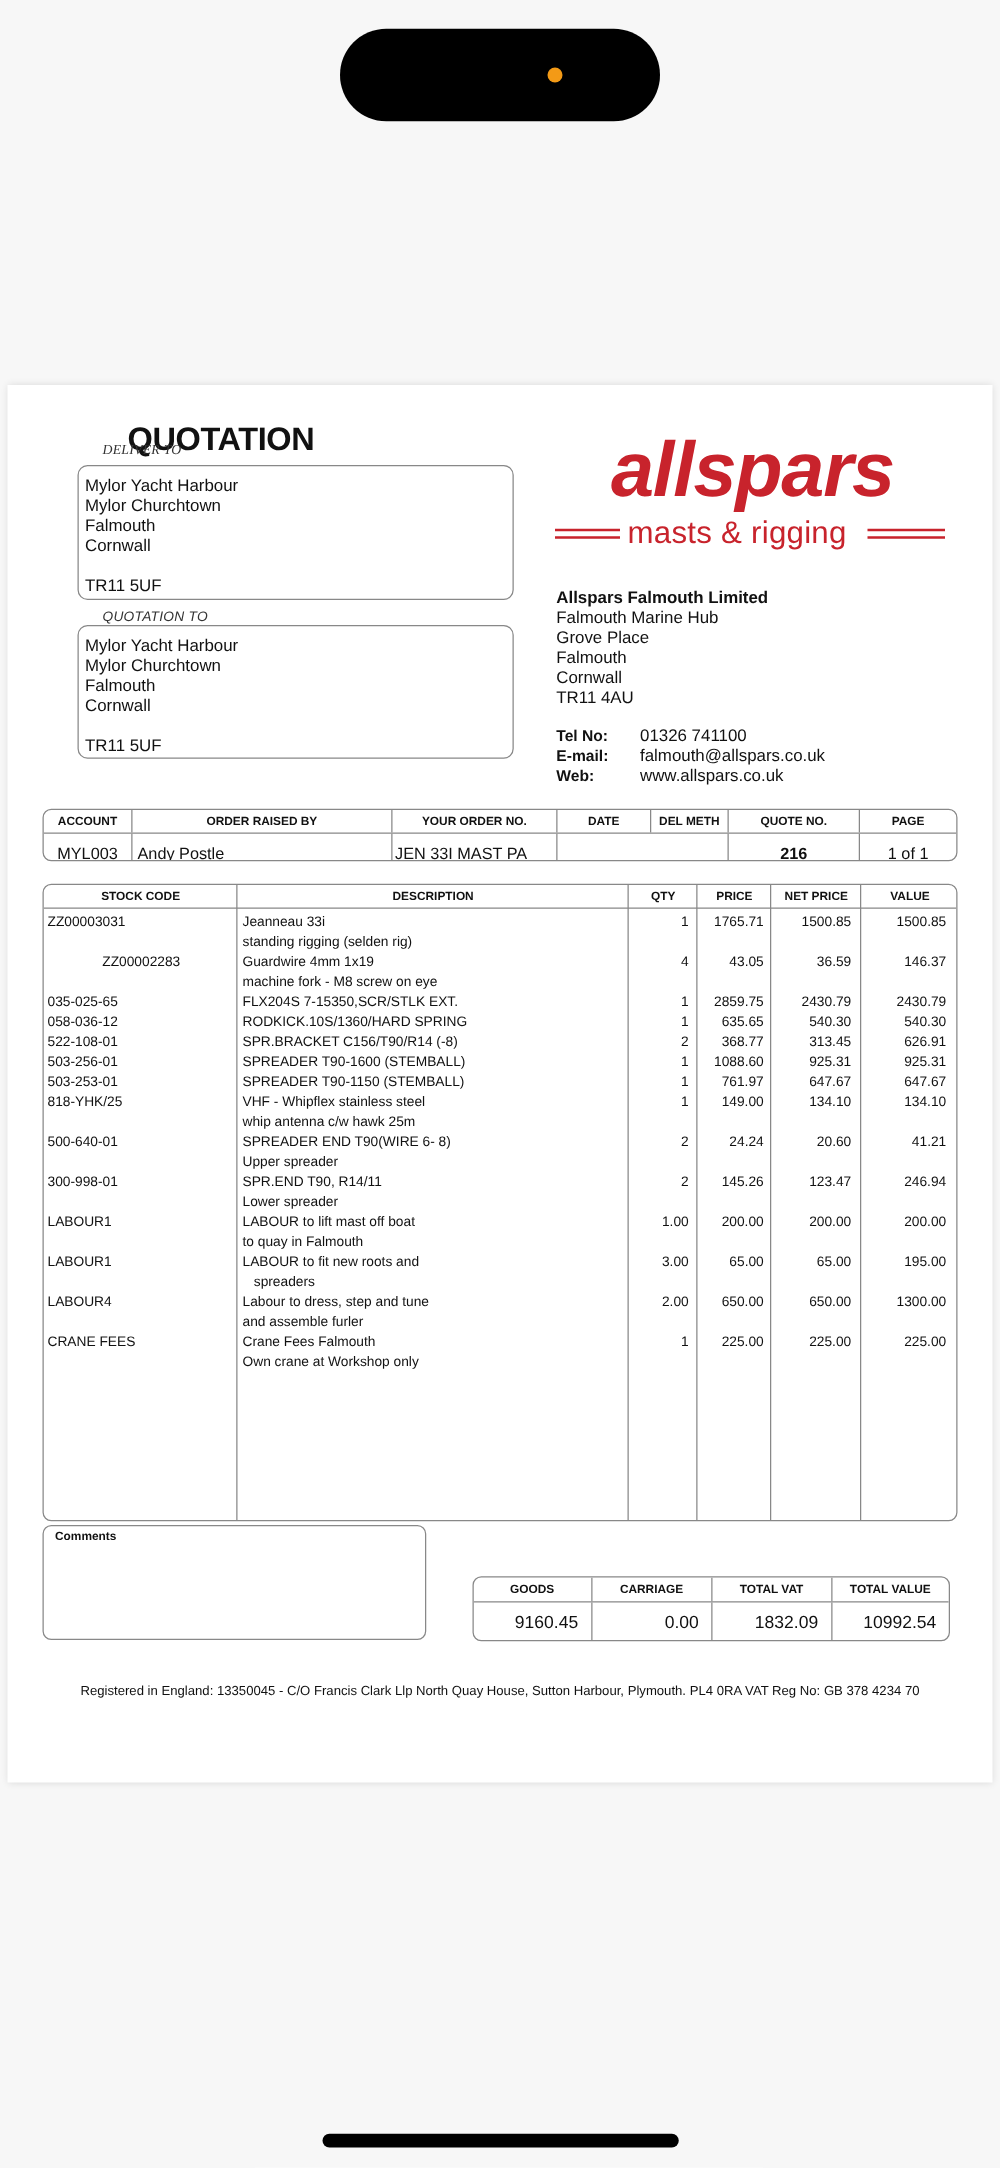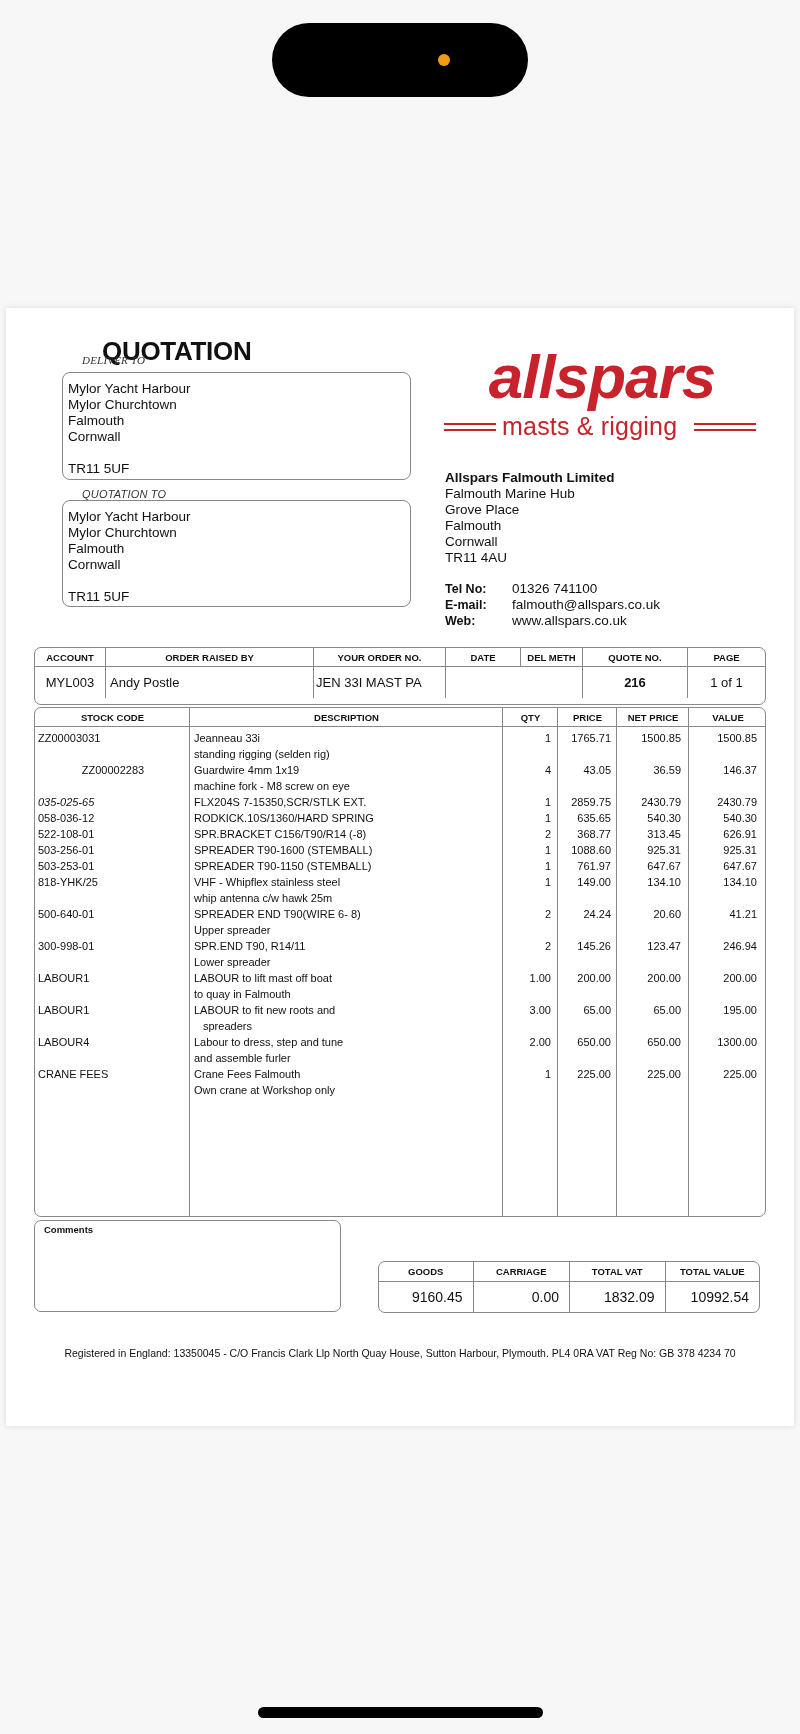--- a/index.html
+++ b/index.html
@@ -25,21 +25,21 @@
   .logo-tag { left: 438px; top: 104px; width: 312px; height: 30px; }
   .logo-tag .line { position: absolute; height: 1.5px; background: #c8232c; }
   .logo-tag .txt { position: absolute; left: 58px; top: 0; font-size: 25px; color: #c8232c; line-height: 28px; letter-spacing: 0.2px; }
 
   .company { left: 439px; top: 162px; font-size: 13.5px; line-height: 16px; }
   .company .name { font-weight: bold; }
   .contact { left: 439px; top: 273px; font-size: 13.5px; line-height: 16px; }
   .contact .row { display: flex; }
   .contact .lbl { width: 67px; font-weight: bold; font-size: 12.5px; }
 
-  .info-table { left: 28px; top: 339px; width: 732px; height: 58px; border: 1px solid #888; border-radius: 7px; overflow: hidden; }
+  .info-table { left: 28px; top: 339px; width: 732px; height: 42px; border: 1px solid #888; border-radius: 7px; overflow: hidden; }
   .info-head, .info-body { display: flex; }
   .info-head { height: 19px; border-bottom: 1px solid #888; }
   .info-body { height: 31px; }
   .info-head div { font-size: 9.5px; font-weight: bold; text-align: center; line-height: 19px; border-right: 1px solid #888; }
   .info-body div { font-size: 13px; line-height: 31px; border-right: 1px solid #888; }
   .info-head div:last-child, .info-body div:last-child { border-right: none; }
 
   .items { left: 28px; top: 399px; width: 732px; height: 510px; border: 1px solid #888; border-radius: 7px; overflow: hidden; }
   .items .col { position: absolute; top: 0; bottom: 0; border-right: 1px solid #888; }
   .items .head { position: absolute; left: 0; right: 0; top: 0; height: 19px; border-bottom: 1px solid #888; }
@@ -189,21 +189,21 @@
         </div>
         <div class="row">
           <div class="cell " style="left: 3px; width: 150px;"></div>
           <div class="cell " style="left: 159px; width: 305px;">machine fork - M8 screw on eye</div>
           <div class="cell r" style="left: 468px; width: 48px;"></div>
           <div class="cell r" style="left: 523px; width: 53px;"></div>
           <div class="cell r" style="left: 582px; width: 64px;"></div>
           <div class="cell r" style="left: 654px; width: 68px;"></div>
         </div>
         <div class="row">
-          <div class="cell " style="left: 3px; width: 150px; font-style: italic;">035-025-65</div>
+          <div class="cell " style="left: 3px; width: 150px;">035-025-65</div>
           <div class="cell " style="left: 159px; width: 305px;">FLX204S 7-15350,SCR/STLK EXT.</div>
           <div class="cell r" style="left: 468px; width: 48px;">1</div>
           <div class="cell r" style="left: 523px; width: 53px;">2859.75</div>
           <div class="cell r" style="left: 582px; width: 64px;">2430.79</div>
           <div class="cell r" style="left: 654px; width: 68px;">2430.79</div>
         </div>
         <div class="row">
           <div class="cell " style="left: 3px; width: 150px;">058-036-12</div>
           <div class="cell " style="left: 159px; width: 305px;">RODKICK.10S/1360/HARD SPRING</div>
           <div class="cell r" style="left: 468px; width: 48px;">1</div>

